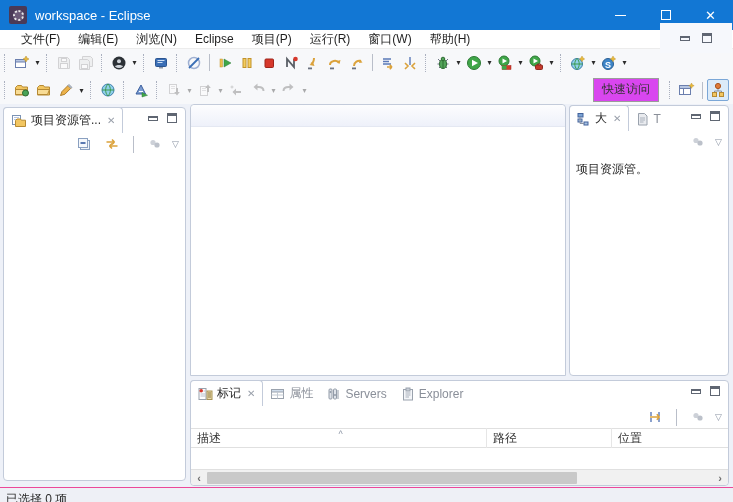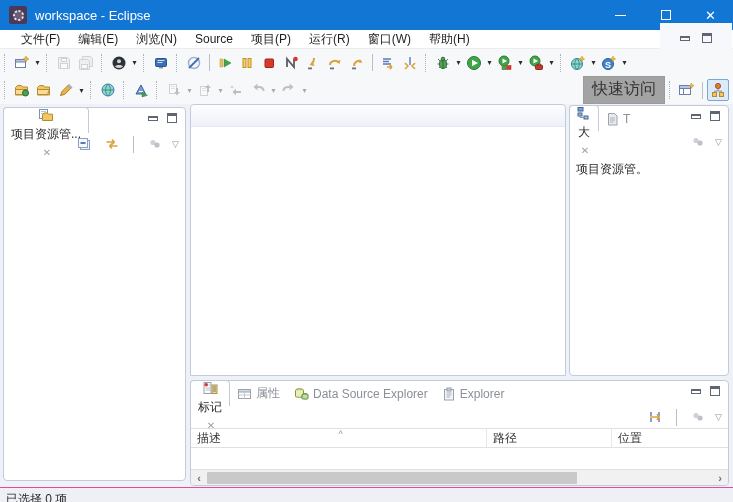--- a/index.html
+++ b/index.html
@@ -32,31 +32,31 @@
   .tb1 { top:48px; border-top:1px solid #ececec; }
   .tb2 { top:76px; }
   .tb { height:22px; min-width:22px; padding:0 1px; display:flex; align-items:center;
         justify-content:center; border-radius:2px; }
   .cr { width:9px; font-size:8px; color:#2b2b2b; text-align:center; }
   .hsep { width:4px; height:18px; border-left:1px dotted #aab0bf; margin:0 3px 0 4px; }
   .vsep { width:1px; height:17px; background:#b9bec9; margin:0 4px; }
   .dis { opacity:.38; filter:grayscale(1); }
   .spacer { flex:1; }
 
-  .quick-access { border:1px solid #9b9b9b; background:#a3a3a3; color:#333; font-size:16px;
-                  padding:2px 8px 3px; }
+  .quick-access { border:1px solid #9b9b9b; background:#d946ef; color:#333; font-size:12px;
+                  padding:2px 8px 3px; margin-right:6px; }
   .persp-active { border:1px solid #7ba7d7; background:#dcebf9; border-radius:2px; }
 
   
   .panel { position:absolute; background:#fff; border:1px solid #c3cbda; border-radius:4px; }
   .ptabs { display:flex; align-items:flex-start; height:25px; }
   .ptab { display:flex; align-items:center; gap:4px; padding:0 7px; height:25px;
           font-size:12px; color:#8a8f99; }
   .ptab.active { background:#fff; border:1px solid #c3cbda; border-bottom:none;
-          border-radius:4px 4px 0 0; margin:-1px 0 0 -1px; color:#2b2b2b; height:26px;flex-direction:column; }
+          border-radius:4px 4px 0 0; margin:-1px 0 0 -1px; color:#2b2b2b; height:26px; }
   .tab-close { color:#9aa0ab; font-size:10px; margin-left:2px; }
   .pctl { margin-left:auto; display:flex; align-items:center; gap:9px; padding:5px 8px 0 0; }
   .ico-min { width:10px; height:5px; border:1px solid #5f6672; border-top-width:2px; }
   .ico-max { width:10px; height:10px; border:1px solid #5f6672; border-top-width:3px; }
   .vtb { display:flex; align-items:center; justify-content:flex-end; gap:6px;
          height:22px; padding-right:6px; }
   .vmenu { color:#8a93a3; font-size:9px; }
 
   .left-panel  { left:3px;  top:107px; width:183px; height:374px; border-radius:4px; }
   .right-panel { left:569px; top:105px; width:160px; height:271px; }
@@ -107,21 +107,21 @@
     <div class="win-btn">
         <div class="glyph-close">✕</div>
       </div>
   </div>
 </div>
 
 <div class="menubar">
   <div class="menu-item">文件(F)</div>
   <div class="menu-item">编辑(E)</div>
   <div class="menu-item">浏览(N)</div>
-  <div class="menu-item">Source</div>
+  <div class="menu-item">Eclipse</div>
   <div class="menu-item">项目(P)</div>
   <div class="menu-item">运行(R)</div>
   <div class="menu-item">窗口(W)</div>
   <div class="menu-item">帮助(H)</div>
 </div>
 
 <div class="toolbar tb1">
   <div class="hsep"></div>
   <div class="tb">
     <span>
@@ -562,28 +562,29 @@
           <svg width="15" height="14">
             <rect x="1.5" y="2.5" width="12" height="9" fill="#fff" stroke="#9aa2ad"></rect>
             <rect x="1.5" y="2.5" width="12" height="2.5" fill="#cfdceb" stroke="#9aa2ad"></rect>
             <path d="M7.5 5v6.5M1.5 8h12" stroke="#c3cad3"></path>
           </svg>
         </span>
       <span>属性</span>
     </div>
     <div class="ptab">
       <span>
-          <svg width="15" height="14">
-            <ellipse cx="5.5" cy="3.5" rx="4" ry="1.8" fill="#d8dd8a" stroke="#8a9440"></ellipse>
-            <path d="M1.5 3.5v6c0 1 8 1 8 0v-6" fill="#e9eec0" stroke="#8a9440"></path>
-            <ellipse cx="11" cy="8" rx="3" ry="1.4" fill="#9fc77a" stroke="#5d8a3c"></ellipse>
-            <path d="M8 8v3.5c0 .8 6 .8 6 0V8" fill="#c2dd9f" stroke="#5d8a3c"></path>
+          <svg width="14" height="14">
+            <rect x="2" y="2" width="3" height="10" rx="1" fill="#dfe3e9" stroke="#939ca9"></rect>
+            <rect x="6.5" y="2" width="3" height="10" rx="1" fill="#dfe3e9" stroke="#939ca9"></rect>
+            <circle cx="3.5" cy="5" r="1" fill="#939ca9"></circle>
+            <circle cx="8" cy="8" r="1" fill="#939ca9"></circle>
+            <path d="M11 3v9" stroke="#939ca9"></path>
           </svg>
         </span>
-      <span>Data Source Explorer</span>
+      <span>Servers</span>
     </div>
     <div class="ptab">
       <span>
           <svg width="14" height="14">
             <rect x="2.5" y="2.5" width="9" height="10.5" fill="#f4f6f9" stroke="#9aa2ad"></rect>
             <rect x="5" y="1" width="4" height="3" fill="#c9cfd8" stroke="#9aa2ad"></rect>
             <path d="M4.5 6h5M4.5 8h5M4.5 10h3.5" stroke="#aab1bc"></path>
           </svg>
         </span>
       <span>Explorer</span>

